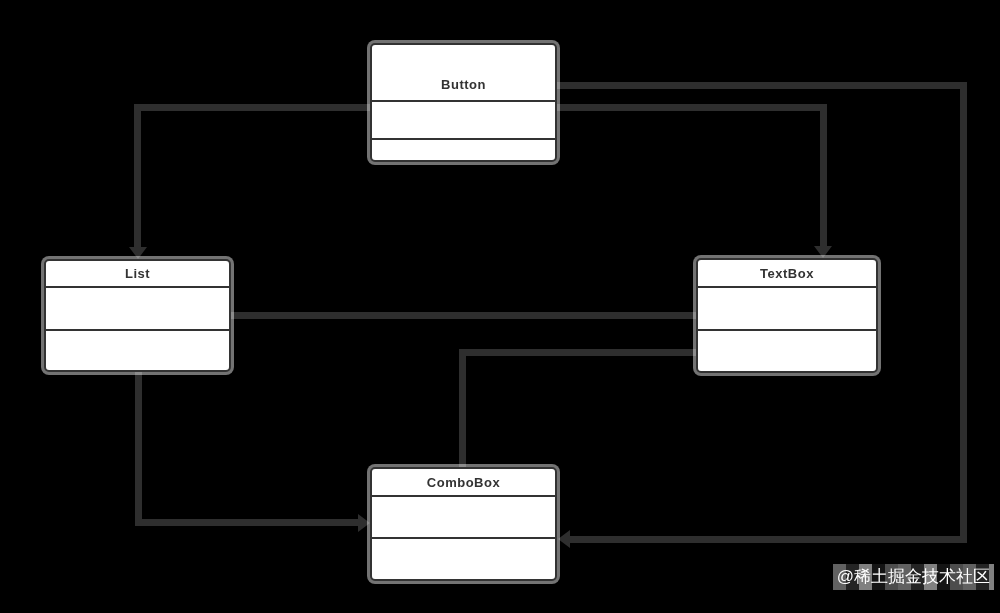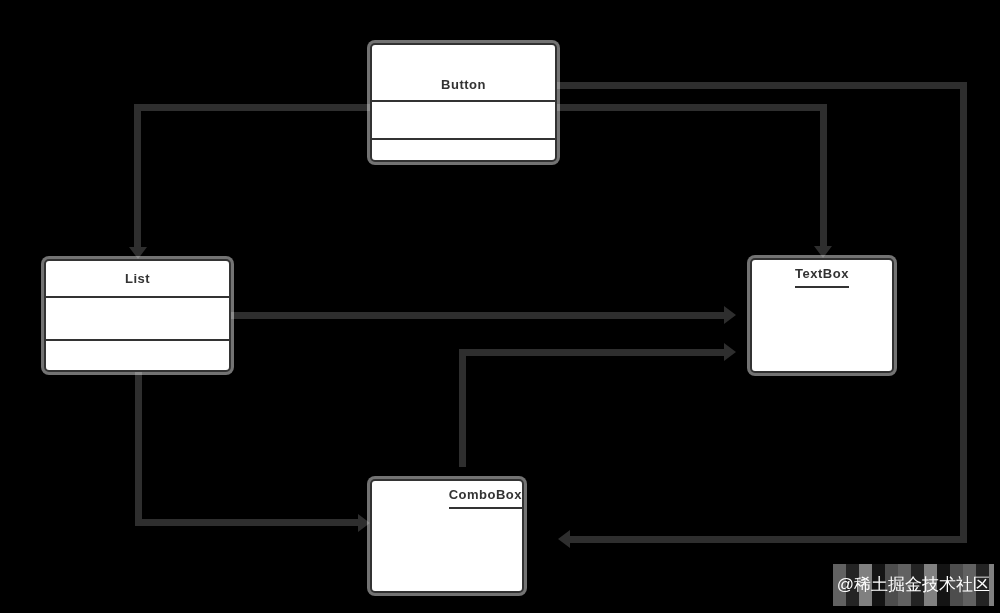--- a/index.html
+++ b/index.html
@@ -45,21 +45,21 @@
   
   .arrow{position:absolute;width:0;height:0;z-index:2;}
   .arrow.down{border-left:9px solid transparent;border-right:9px solid transparent;border-top:12px solid var(--color-edge);}
   .arrow.right{border-top:9px solid transparent;border-bottom:9px solid transparent;border-left:12px solid var(--color-edge);}
   .arrow.left{border-top:9px solid transparent;border-bottom:9px solid transparent;border-right:12px solid var(--color-edge);}
 
   
   .watermark{
     position:absolute;right:6px;top:564px;z-index:4;
     color:#ffffff;font-size:17px;line-height:26px;
-    padding:8px 4px;white-space:nowrap;
+    padding:0 4px;white-space:nowrap;
     background:repeating-linear-gradient(90deg,
       rgba(255,255,255,0.38) 0 13px,
       rgba(255,255,255,0.14) 13px 26px,
       rgba(255,255,255,0.50) 26px 39px,
       rgba(255,255,255,0.08) 39px 52px,
       rgba(255,255,255,0.30) 52px 65px);
   }
 </style>
 </head>
 <body>
@@ -90,32 +90,32 @@
   <div class="seg" style="left:135px;top:519px;width:223px;height:7px;"></div>
   <div class="arrow right" style="left:358px;top:514px;"></div>
 
   <div class="uml-box" style="left:370px;top:43px;width:187px;height:119px;">
     <div class="uml-title" style="height:34px;margin-top:23px;">Button</div>
     <div class="uml-row mid" style="height:38px;"></div>
     <div class="uml-row last"></div>
   </div>
 
   <div class="uml-box" style="left:44px;top:259px;width:187px;height:113px;">
-    <div class="uml-title" style="height:37px;">List</div>
+    <div class="uml-title" style="height:27px;">List</div>
     <div class="uml-row mid" style="height:43px;"></div>
     <div class="uml-row last"></div>
   </div>
 
-  <div class="uml-box" style="left:750px;top:258px;width:144px;height:115px;align-items:center;">
+  <div class="uml-box" style="left:696px;top:258px;width:182px;height:115px;">
     <div class="uml-title" style="height:28px;">TextBox</div>
     <div class="uml-row mid" style="height:43px;"></div>
     <div class="uml-row last"></div>
   </div>
 
-  <div class="uml-box" style="left:370px;top:479px;width:154px;height:114px;align-items:flex-end;">
+  <div class="uml-box" style="left:370px;top:467px;width:187px;height:114px;">
     <div class="uml-title" style="height:28px;">ComboBox</div>
     <div class="uml-row mid" style="height:42px;"></div>
     <div class="uml-row last"></div>
   </div>
 
   <div class="watermark">@稀土掘金技术社区</div>
 
 </div>
 
 </body></html>

